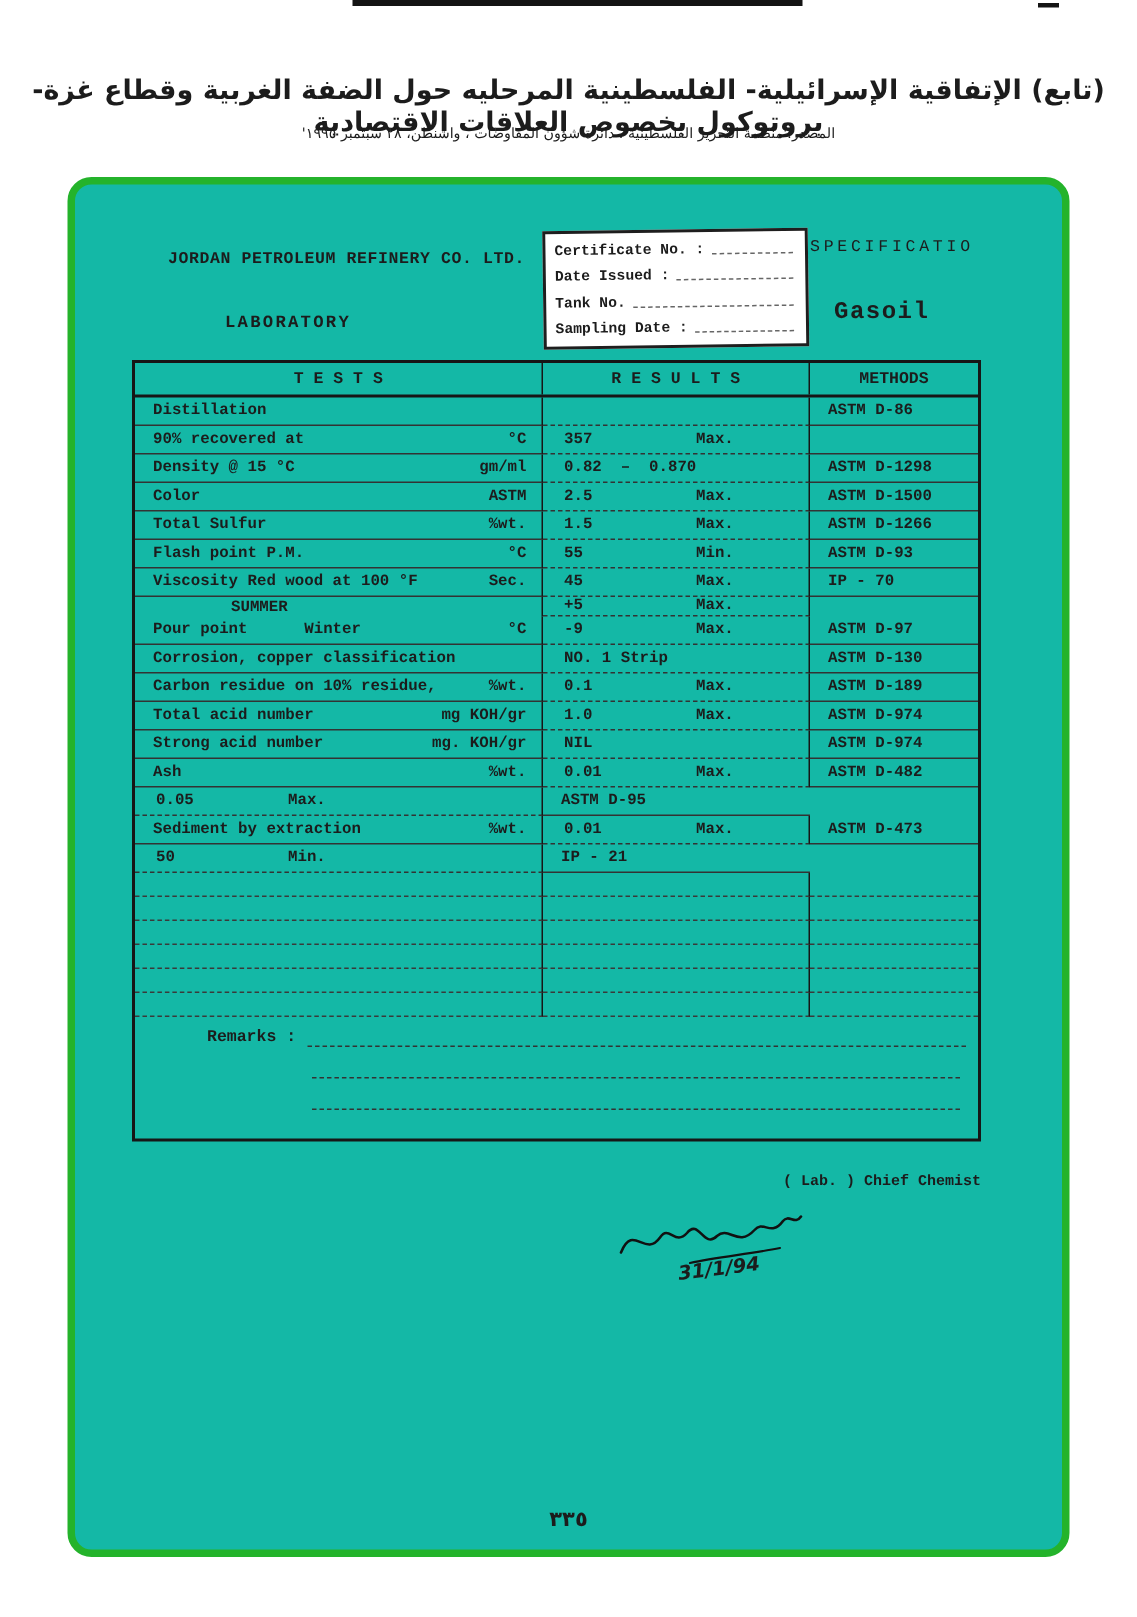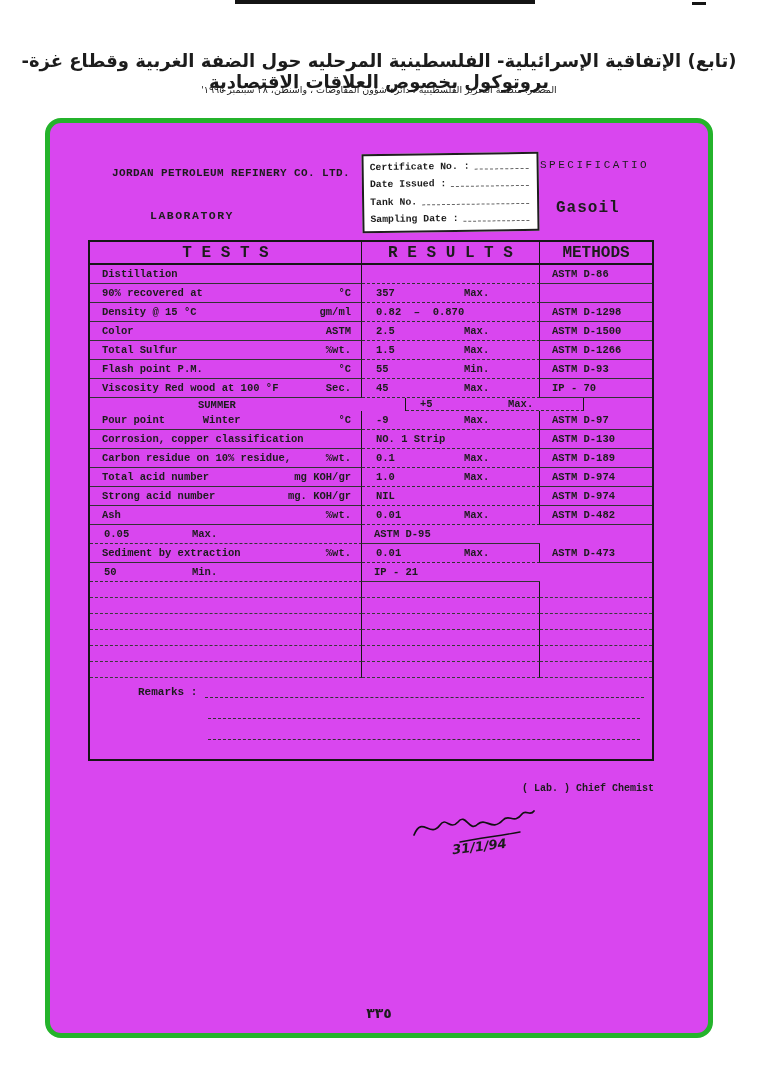--- a/index.html
+++ b/index.html
@@ -17,21 +17,21 @@
     font-family: "DejaVu Sans", sans-serif; direction: rtl; text-align: center;
     font-size: 18px; font-weight: bold;
   }
   .ar2 {
     position: absolute; top: 84px; left: 0; width: 100%;
     font-family: "DejaVu Sans", sans-serif; direction: rtl; text-align: center;
     font-size: 9.5px;
   }
   .frame {
     position: absolute; left: 45px; top: 118px; width: 668px; height: 920px;
-    border: 5px solid #24b32b; border-radius: 16px; background: #d946ef;
+    border: 5px solid #24b32b; border-radius: 16px; background: #14b8a6;
   }
   .doc { position: relative; width: 100%; height: 100%; }
   .company {
     position: absolute; left: 62px; top: 44px;
     font-weight: bold; font-size: 11px; letter-spacing: .4px; white-space: pre;
   }
   .lab {
     position: absolute; left: 100px; top: 86px;
     font-weight: bold; font-size: 11.5px; letter-spacing: 1.5px;
   }
@@ -49,33 +49,33 @@
   }
   .product { position: absolute; left: 506px; top: 56px; font-weight: bold; font-size: 16px; letter-spacing: 1px; margin-top: 20px; }
   .table {
     position: absolute; left: 38px; top: 117px; width: 566px; height: 521px;
     border: 2px solid #161616; display: flex; flex-direction: column;
   }
   .thead {
     display: grid; grid-template-columns: 272px 178px 112px; height: 23px;
     border-bottom: 2px solid #161616; font-weight: bold; flex: 0 0 auto;
   }
-  .th { display: flex; align-items: center; justify-content: center; white-space: pre; font-size: 16px; }
+  .th { display: flex; align-items: center; justify-content: center; white-space: pre; font-size: 11px; }
   .th-tests, .th-results { border-right: 1.5px solid #161616; }
   .trow { display: grid; grid-template-columns: 272px 178px 112px; min-height: 19px; }
   .td { display: flex; align-items: center; font-size: 10.5px; font-weight: bold; }
   .td.tests {
     justify-content: space-between; padding: 0 10px 0 12px;
     border-right: 1.5px solid #161616; border-bottom: 1px solid #333;
   }
   .td.results { padding-left: 14px; border-right: 1.5px solid #161616; border-bottom: 1px dashed #333; }
   .td.methods { padding-left: 12px; border-bottom: 1px solid #333; }
   .tname, .rval, .tunit, .rqual { white-space: pre; }
   .rval { min-width: 88px; }
-  .trow.compact { min-height: 13px; padding-left: 44px; }
+  .trow.compact { min-height: 13px; }
   .trow.compact .td { border-bottom: none; }
   .trow.compact .td.results { border-bottom: 1px dashed #333; }
   .trow.compact .tname { margin-left: 52px; }
   .trow.empty { min-height: 16px; }
   .trow.empty .td { border-bottom: 1.4px dashed #3a3a3a; }
   .remarks { padding: 8px 8px 0 8px; flex: 1 1 auto; margin-left: 40px; }
   .remarks-row1 { display: flex; align-items: flex-end; font-weight: bold; font-size: 11px; }
   .remarks-fill { flex: 1; border-bottom: 1.5px dashed #333; margin-left: 8px; height: 12px; }
   .remarks-line { border-bottom: 1.5px dashed #333; height: 21px; margin-left: 70px; margin-right: 4px; }
   .chief { position: absolute; left: 472px; top: 660px; font-size: 10px; font-weight: bold; white-space: pre; }

